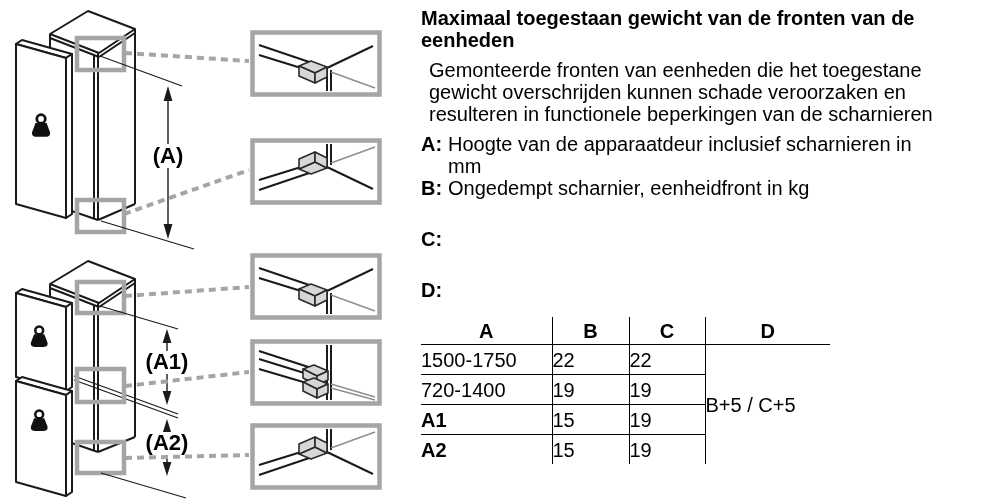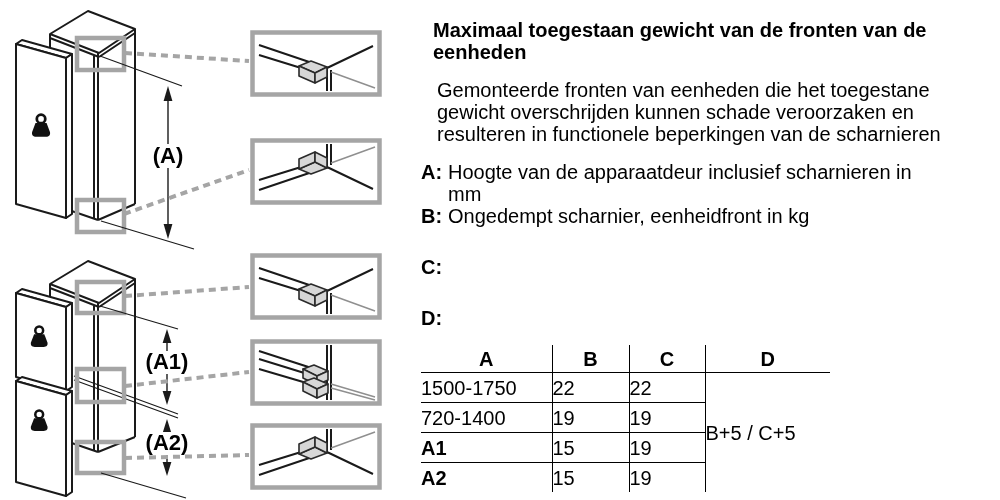--- a/index.html
+++ b/index.html
@@ -19,22 +19,22 @@
   .grayline{stroke:#8f8f8f;stroke-width:1.4;fill:none;}
   .hinge{fill:#d7d7d7;stroke:#2a2a2a;stroke-width:1.6;stroke-linejoin:round;}
   .labelbg{fill:#fff;}
   .dimlabel{font-family:"Liberation Sans",sans-serif;font-weight:bold;font-size:22px;
             fill:#000;text-anchor:middle;}
   .kbfill{fill:#111;}
   .kbring{fill:none;stroke:#111;stroke-width:3;}
 
   
   .content{position:absolute;left:421px;top:7px;width:565px;font-size:20px;line-height:22px;}
-  .title{margin:12px;font-size:20px;line-height:22px;font-weight:700;max-width:545px;}
-  .intro{margin:16px;max-width:548px;}
+  .title{margin:0;font-size:20px;line-height:22px;font-weight:700;max-width:545px;}
+  .intro{margin:8px;max-width:548px;}
   .legend-row{display:flex;align-items:flex-start;}
   .legend-row.gap{margin-top:29px;}
   .legend-sym{flex:0 0 27px;font-weight:700;}
   .legend-sym svg{display:block;margin-top:2px;}
   .legend-text{max-width:470px;}
 
   
   table.load{border-collapse:collapse;margin-top:16px;font-size:20px;table-layout:fixed;}
   table.load th{font-weight:700;height:27px;text-align:center;padding:0;
                 border-bottom:1.6px solid #000;}

